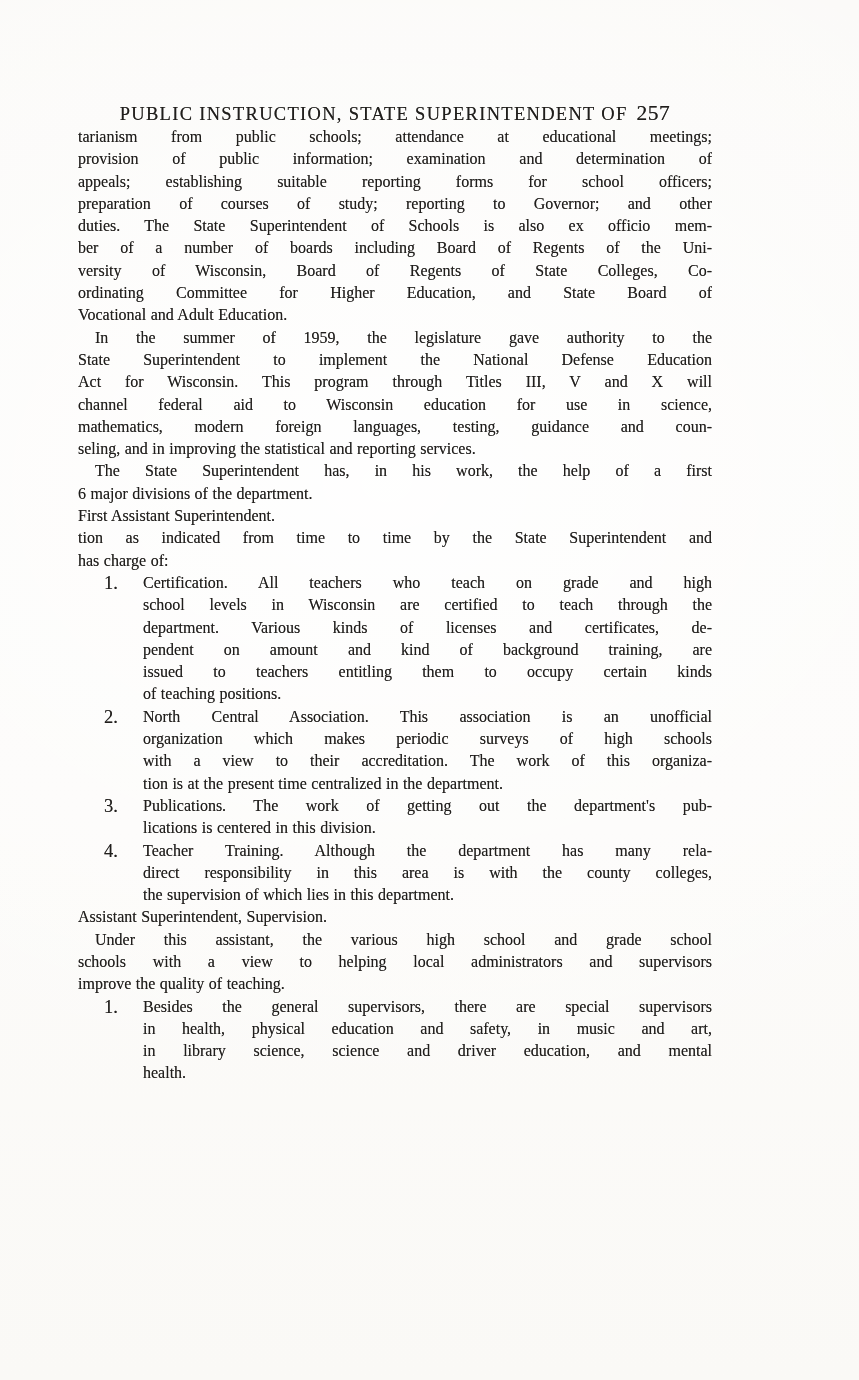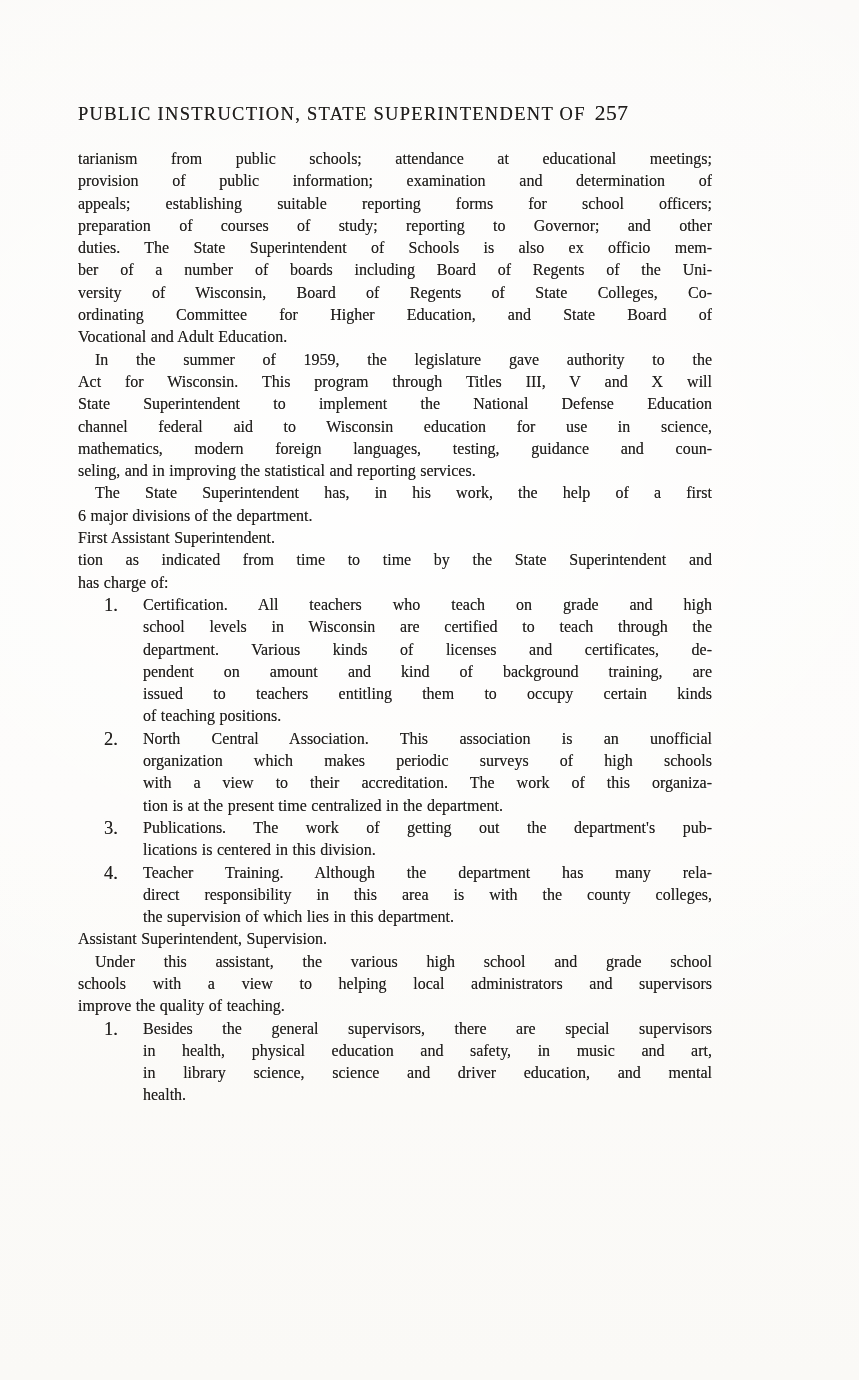--- a/index.html
+++ b/index.html
@@ -19,26 +19,26 @@
     font-family: "Liberation Serif", "DejaVu Serif", serif;
     color: #201e1c;
   }
   .text-column {
     position: absolute;
     left: 78px;
     top: 100px;
     width: 634px;
   }
   .page-header {
+    text-align: center;
     white-space: nowrap;
     font-size: 18.5px;
     letter-spacing: 1.3px;
     line-height: 26px;
     height: 26px;
-    margin-bottom: 22px;
     text-shadow: 0 0 0.4px rgba(20,18,16,0.6);
     font-family: Liberation Serif, serif;
   }
   .page-number {
     font-size: 21.5px;
     letter-spacing: 0.5px;
     margin-left: 9px;
   }
   .page-body {
     text-shadow: 0 0 0.4px rgba(20,18,16,0.55);
@@ -91,22 +91,22 @@
           <div class="text-line">appeals; establishing suitable reporting forms for school officers;</div>
           <div class="text-line">preparation of courses of study; reporting to Governor; and other</div>
           <div class="text-line">duties. The State Superintendent of Schools is also ex officio mem-</div>
           <div class="text-line">ber of a number of boards including Board of Regents of the Uni-</div>
           <div class="text-line">versity of Wisconsin, Board of Regents of State Colleges, Co-</div>
           <div class="text-line">ordinating Committee for Higher Education, and State Board of</div>
           <div class="text-line last">Vocational and Adult Education.</div>
         </div>
         <div class="block paragraph">
           <div class="text-line first-indent">In the summer of 1959, the legislature gave authority to the</div>
+          <div class="text-line">State Superintendent to implement the National Defense Education</div>
           <div class="text-line">Act for Wisconsin. This program through Titles III, V and X will</div>
-          <div class="text-line">State Superintendent to implement the National Defense Education</div>
           <div class="text-line">channel federal aid to Wisconsin education for use in science,</div>
           <div class="text-line">mathematics, modern foreign languages, testing, guidance and coun-</div>
           <div class="text-line last">seling, and in improving the statistical and reporting services.</div>
         </div>
         <div class="block paragraph">
           <div class="text-line first-indent">The State Superintendent has, in his work, the help of a first</div>
           <div class="text-line last">6 major divisions of the department.</div>
         </div>
         <div class="block section-heading">
           <div class="text-line last">First Assistant Superintendent.</div>

